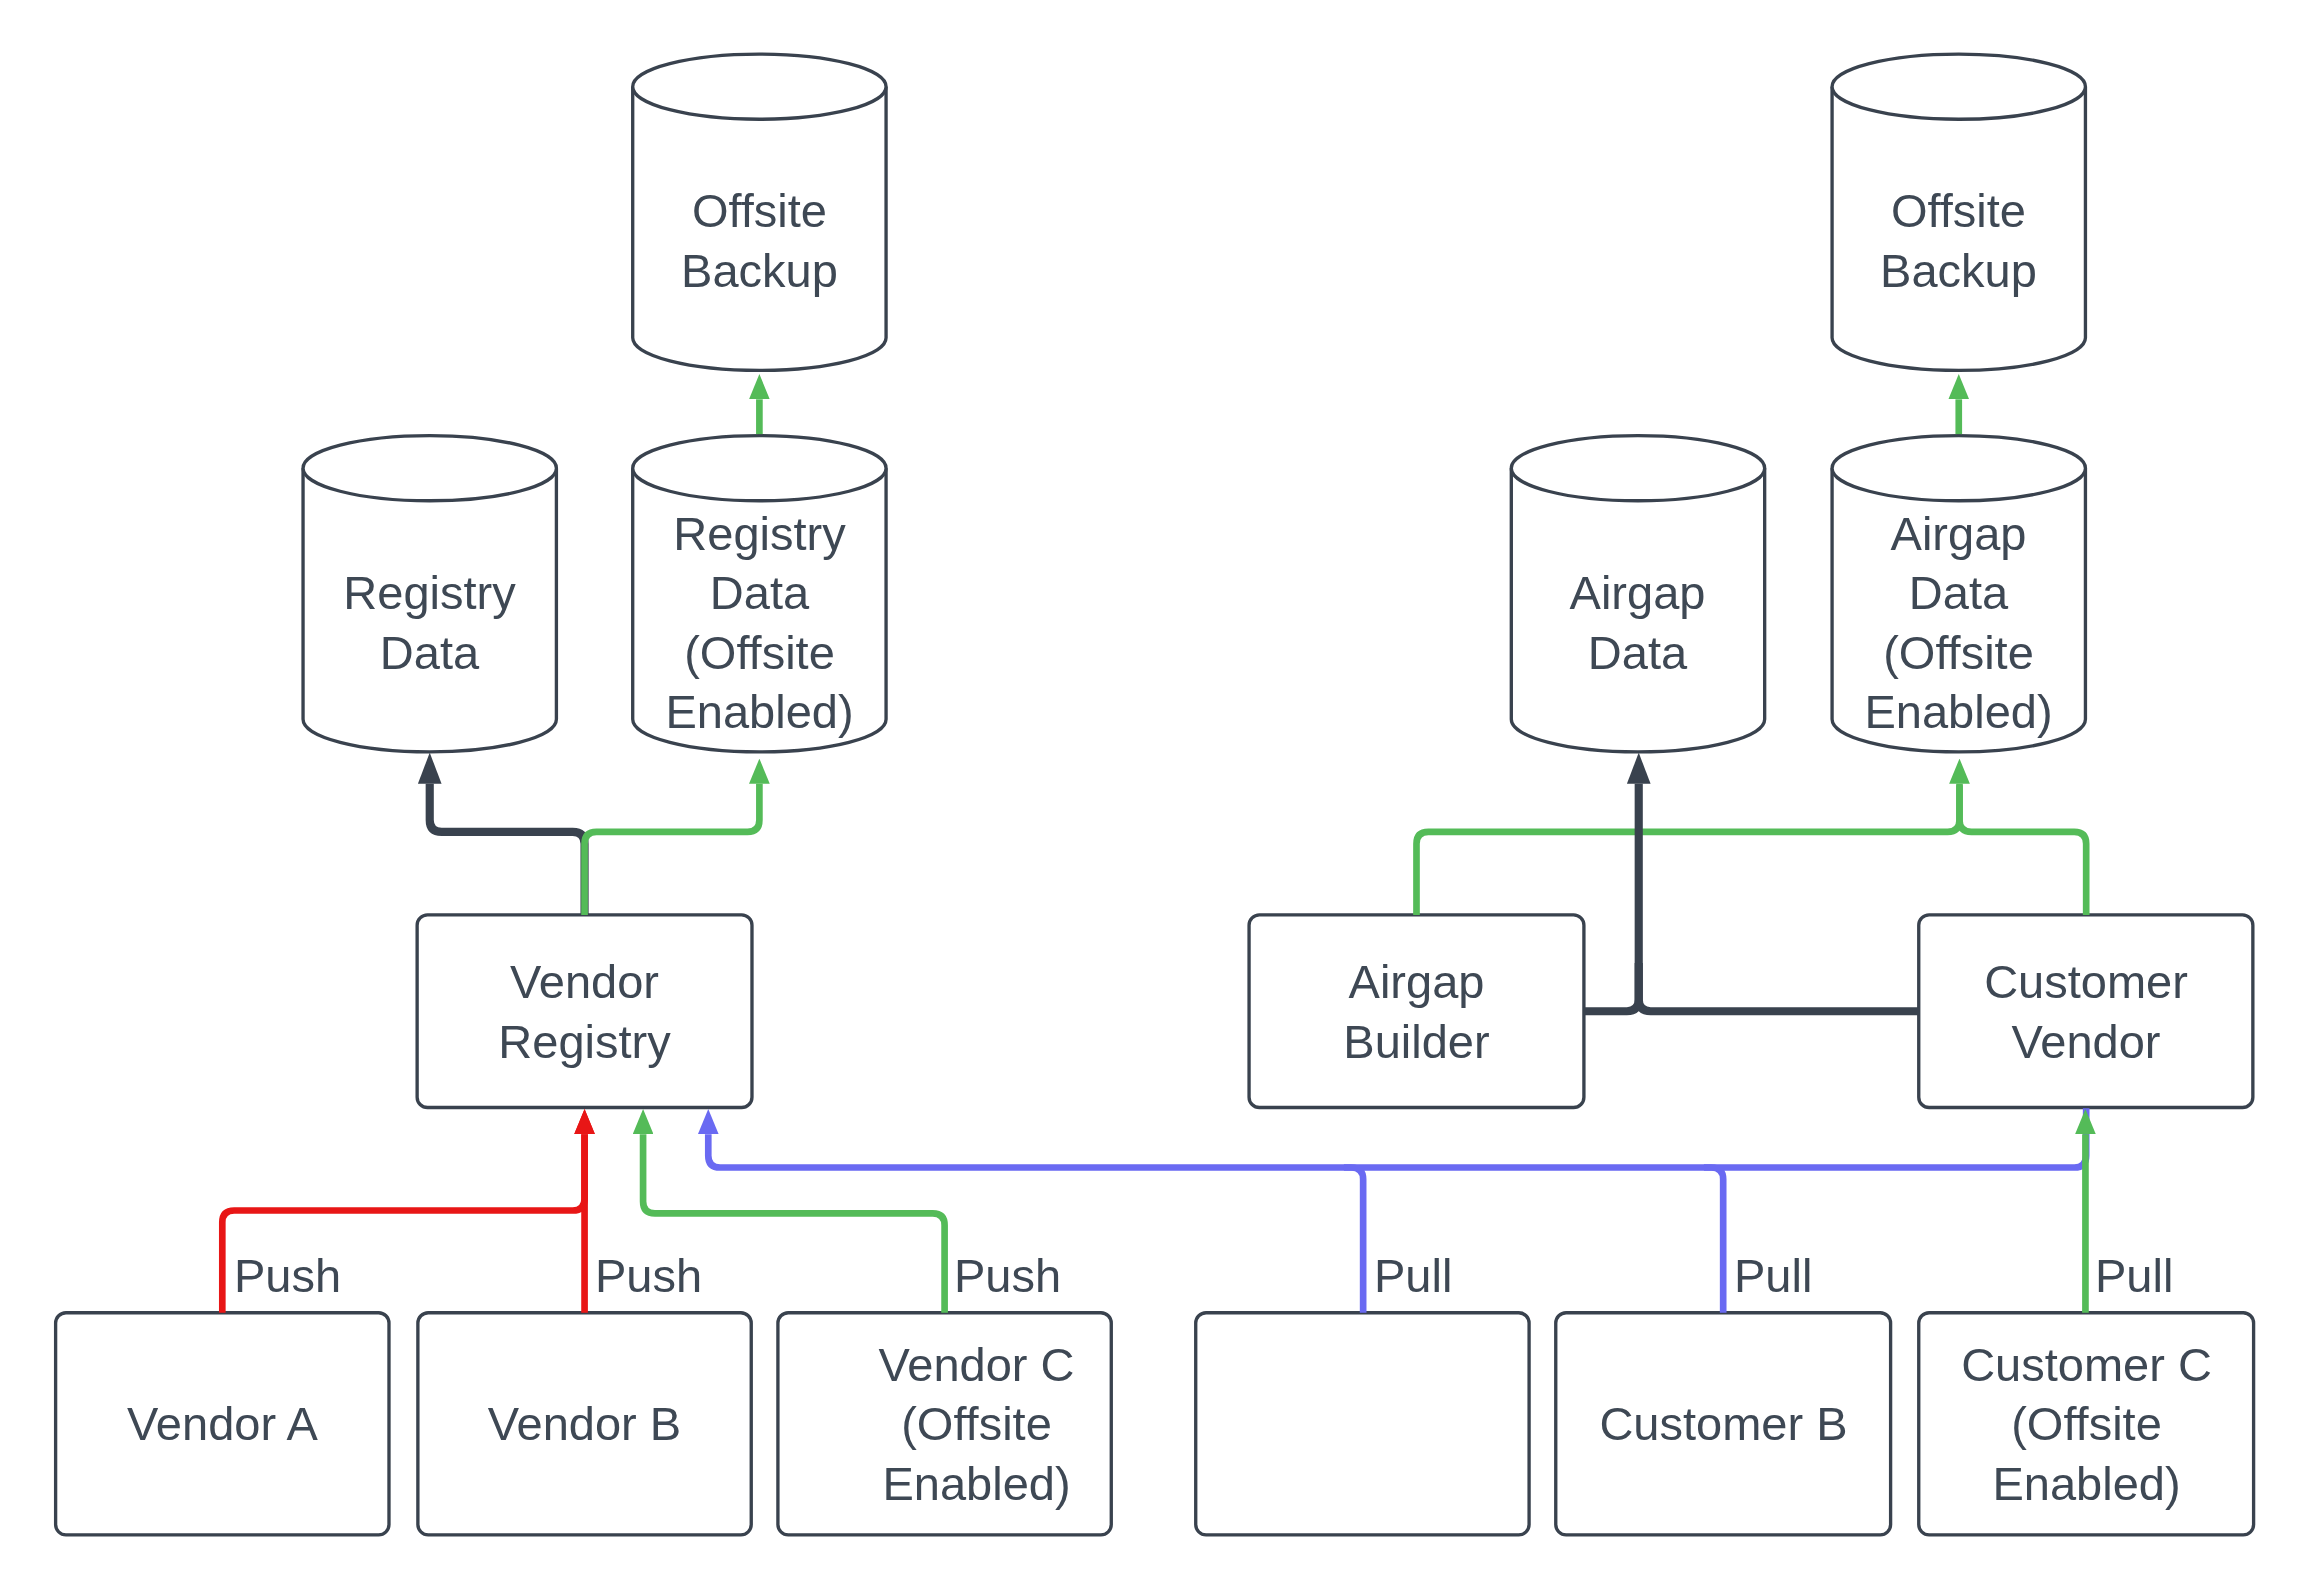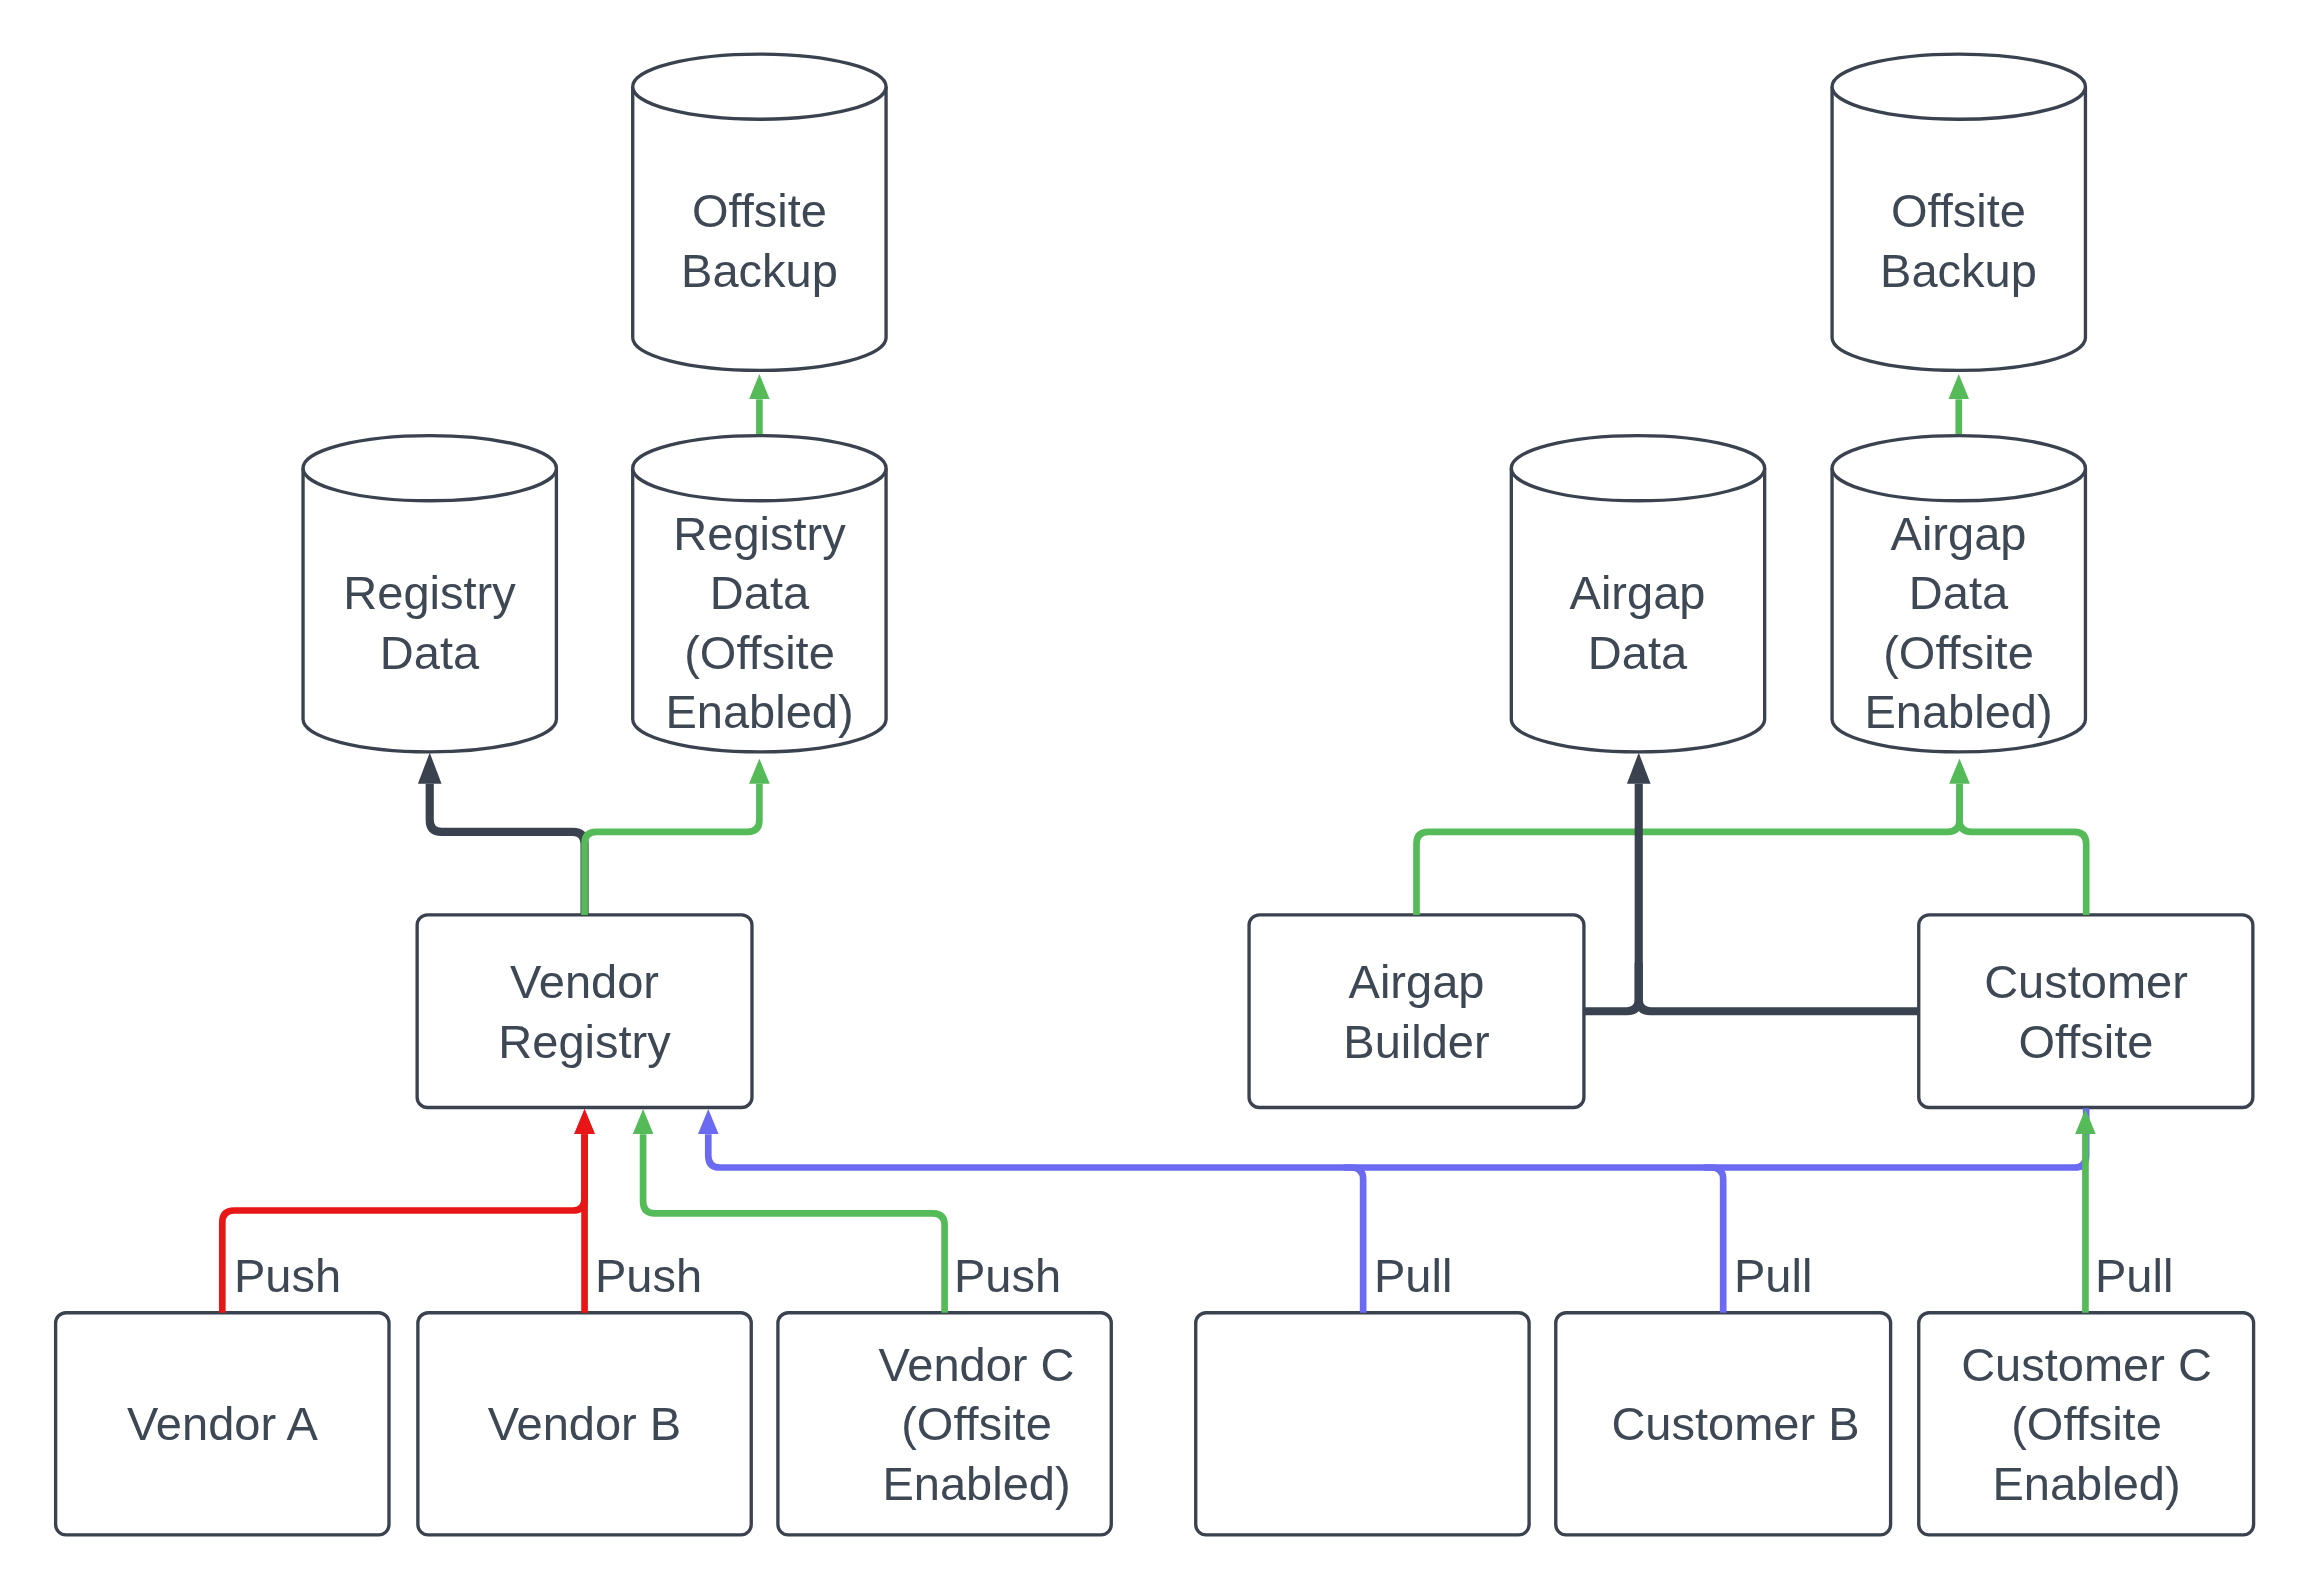--- a/index.html
+++ b/index.html
@@ -115,27 +115,27 @@
 Data</div>
   <div class="node-label" style="left:1832px;top:498px;width:253px;height:249px;">Airgap
 Data
 (Offsite
 Enabled)</div>
   <div class="node-label" style="left:417px;top:915px;width:335px;height:193px;">Vendor
 Registry</div>
   <div class="node-label" style="left:1249px;top:915px;width:335px;height:193px;">Airgap
 Builder</div>
   <div class="node-label" style="left:1919px;top:915px;width:334px;height:193px;">Customer
-Offsite</div>
+Vendor</div>
   <div class="node-label" style="left:418px;top:1313px;width:333px;height:222px;">Vendor B</div>
   <div class="node-label" style="left:56px;top:1313px;width:333px;height:222px;">Vendor A</div>
   <div class="node-label" style="left:778px;top:1313px;width:333px;height:222px;margin-left:32px;">Vendor C
 (Offsite
 Enabled)</div>
-  <div class="node-label" style="left:1556px;top:1313px;width:335px;height:222px;padding-left:12px;">Customer B</div>
+  <div class="node-label" style="left:1556px;top:1313px;width:335px;height:222px;">Customer B</div>
   <div class="node-label" style="left:1919px;top:1313px;width:335px;height:222px;">Customer C
 (Offsite
 Enabled)</div>
 
   <div class="edge-label" style="left:234px;top:1248px;">Push</div>
   <div class="edge-label" style="left:595px;top:1248px;">Push</div>
   <div class="edge-label" style="left:954px;top:1248px;">Push</div>
   <div class="edge-label" style="left:1374px;top:1248px;">Pull</div>
   <div class="edge-label" style="left:1734px;top:1248px;">Pull</div>
   <div class="edge-label" style="left:2095px;top:1248px;">Pull</div>

